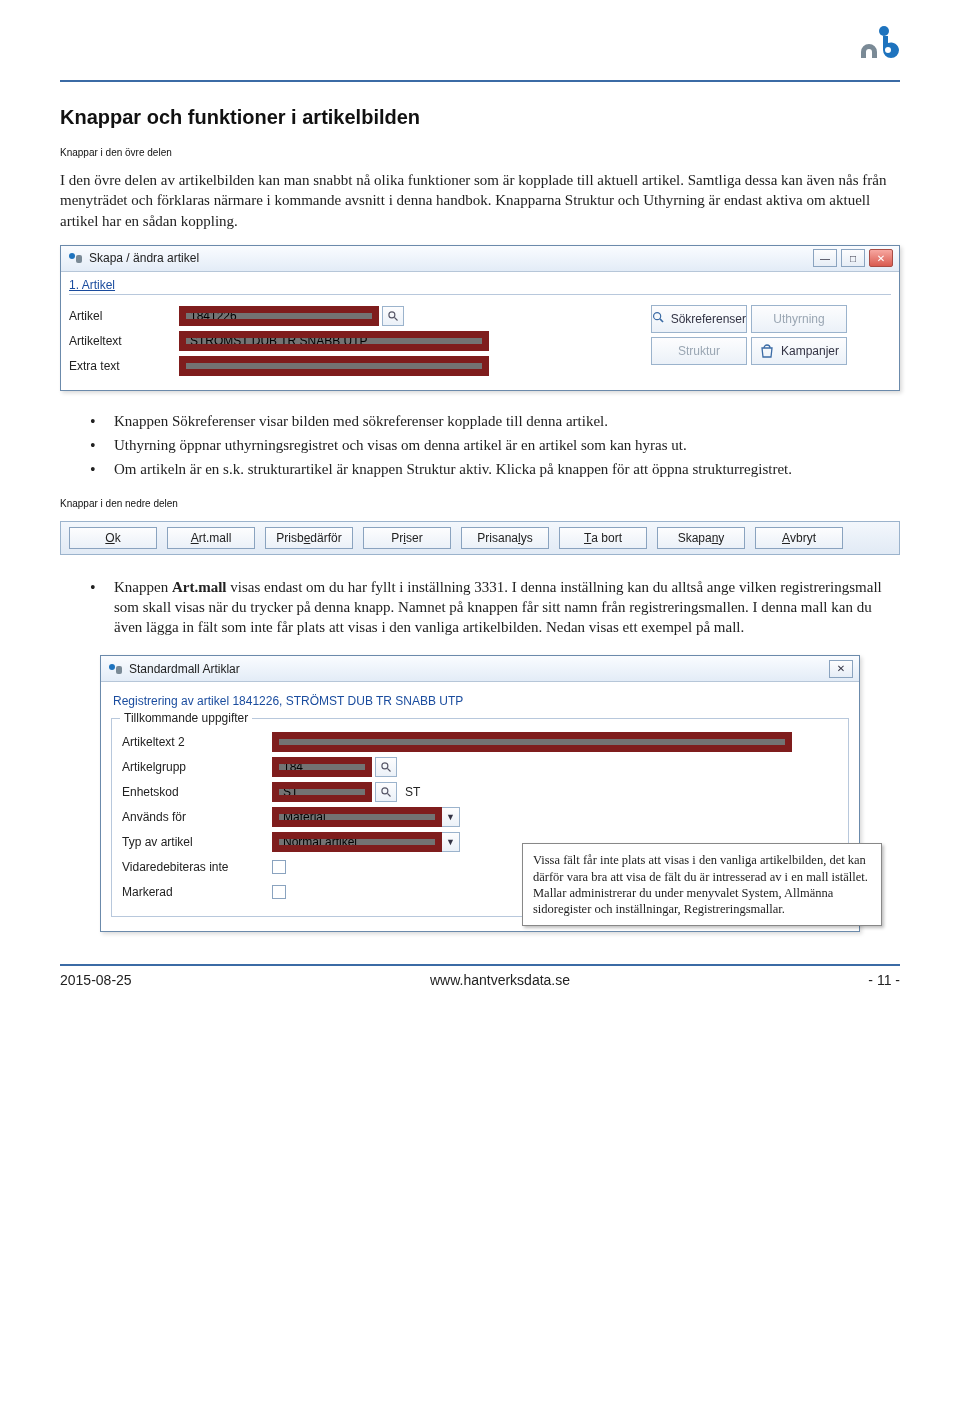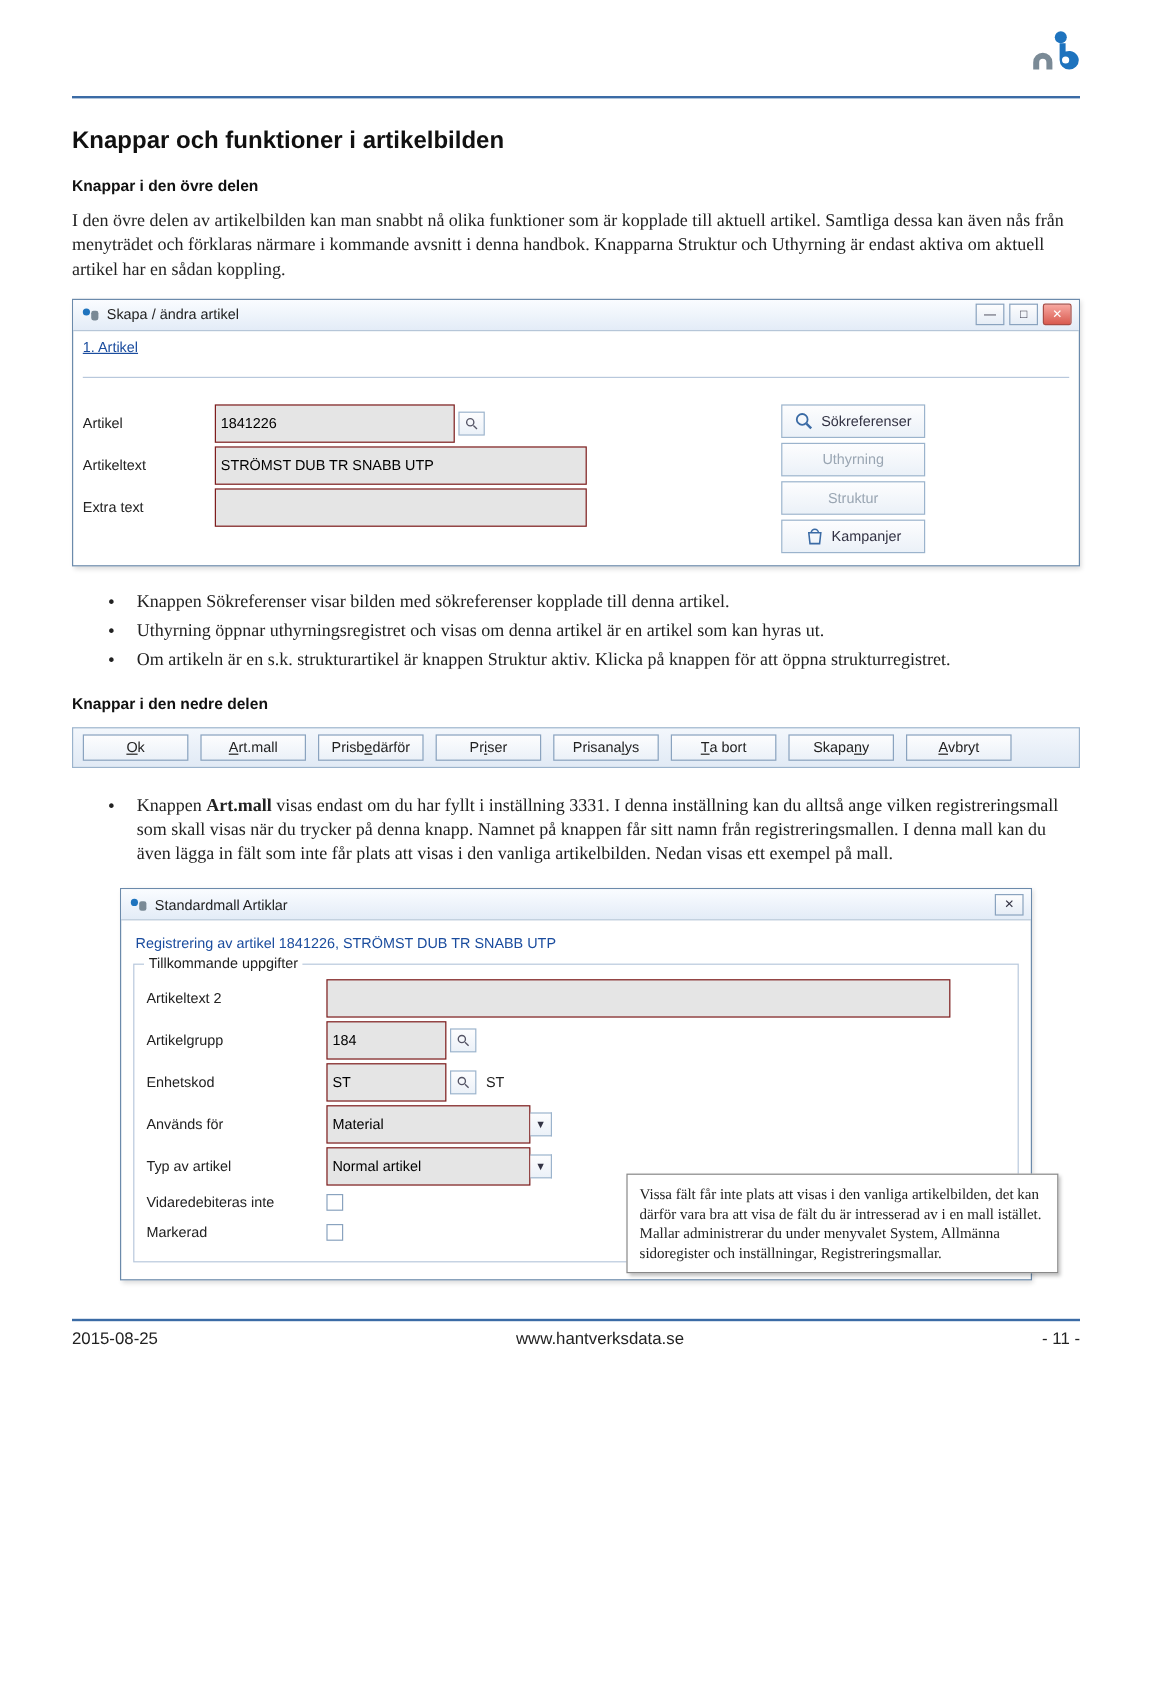--- a/index.html
+++ b/index.html
@@ -28,22 +28,22 @@
   }
   h1 {
     font-family: Verdana, Arial, sans-serif;
     font-weight: bold;
     font-size: 20px;
     color: #111;
     margin-bottom: 18px;
   }
   h2 {
     font-family: Verdana, Arial, sans-serif;
-    font-weight: bold;
-    font-size: 13px;
+    font-weight: normal;
+    font-size: 10px;
     color: #111;
     margin-bottom: 12px;
   }
   p { margin-bottom: 6px; line-height: 1.35; }
   .para-block { margin-bottom: 12px; }
   ul.bullets {
     list-style: none;
     padding: 0 0 0 30px;
     margin: 12px 0 18px 0;
   }
@@ -93,58 +93,58 @@
     background: linear-gradient(#f7a7a0,#d95b50);
     border-color: #a84c45;
     color: #fff;
     border-radius: 2px;
   }
   .win-body { padding: 6px 8px 10px 8px; }
   .section-title {
     color: #1a4c9e;
     font-size: 12px;
     border-bottom: 1px solid #b8c8dc;
-    padding-bottom: 18px;
-    margin-bottom: 22px;
+    padding-bottom: 2px;
+    margin-bottom: 10px;
     position: relative;
   }
   .form-row {
     display: flex;
     align-items: center;
     margin-bottom: 3px;
     min-height: 22px;
   }
   .fld-label {
     width: 110px;
     font-size: 12px;
     color: #222;
   }
   .fld-input {
-    height: 32px;
-    border: 1px solid #7f1d1d;
-    background: #e5e5e5;
+    height: 20px;
+    border: 7px solid #7f1d1d;
+    background: #737373;
     font-size: 12px;
     padding: 0 4px;
   }
   .mini-btn {
     width: 22px; height: 20px;
     border: 1px solid #9bb3cc;
     background: linear-gradient(#fdfdfe,#ebf1f8);
     margin-left: 3px;
     display: inline-flex; align-items: center; justify-content: center;
   }
   .mini-btn svg { width: 12px; height: 12px; }
   .sidegrid-right {
     display: inline-flex;
     gap: 4px;
     flex-wrap: wrap;
     width: 240px;
   }
   .big-btn {
-    width: 120px;
+    width: 96px;
     height: 28px;
     border: 1px solid #9bb3cc;
     background: linear-gradient(#fdfdfe,#ebf1f8);
     display: inline-flex;
     align-items: center;
     justify-content: center;
     font-size: 12px;
     color: #334;
     gap: 6px;
   }

